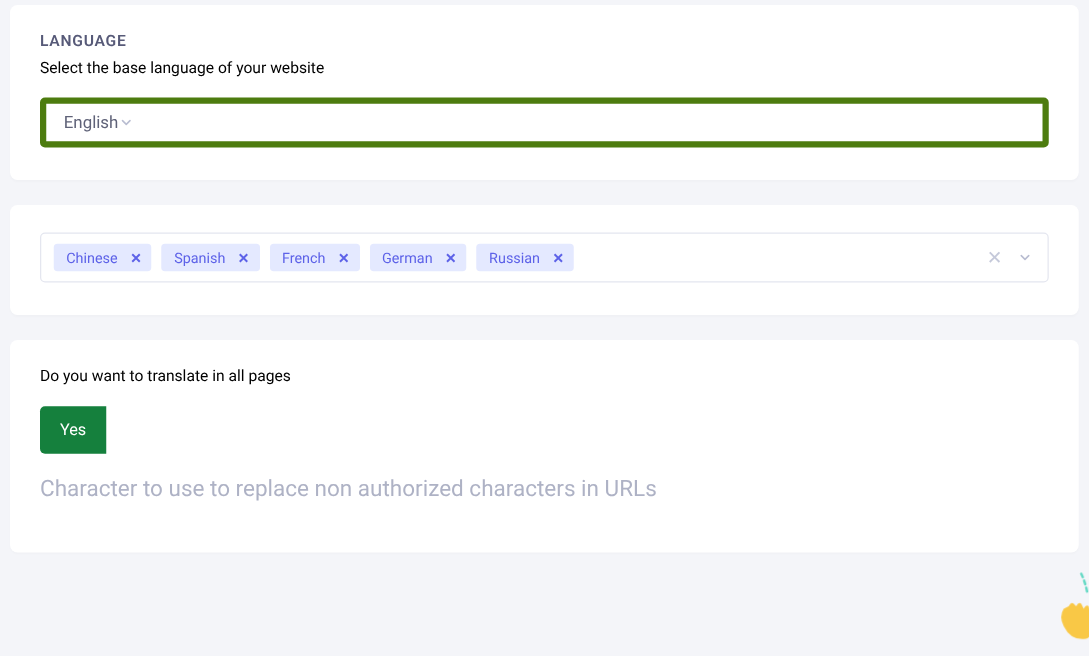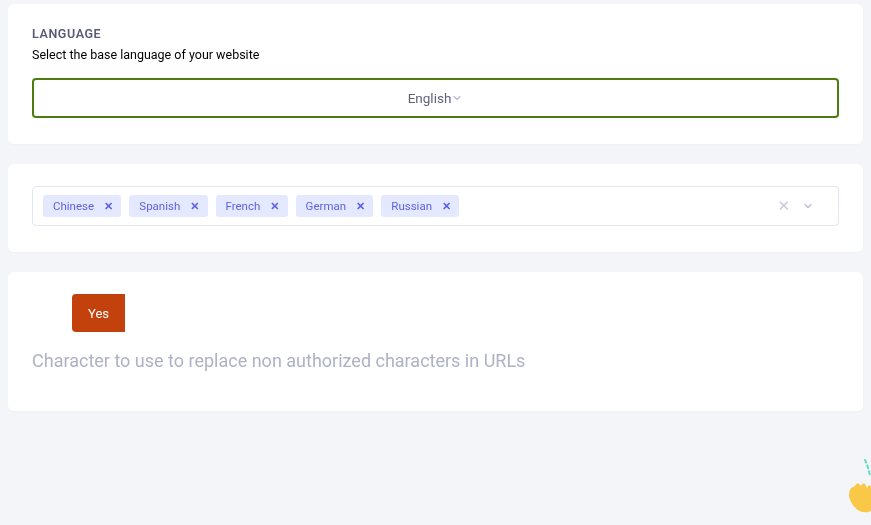--- a/index.html
+++ b/index.html
@@ -27,42 +27,42 @@
     margin-bottom: 6px;
   }
   .card-sub {
     font-size: 12.5px;
     color: #000000;
     margin-bottom: 16px;
   }
   .select {
     width: 100%;
     height: 40px;
-    border: 2px solid #4d7c0f;
+    border: 5px solid #4d7c0f;
     border-radius: 4px;
     display: flex;
     align-items: center;
-    justify-content: center;
+    justify-content: flex-start;
     padding: 0 14px;
     cursor: pointer;
     color: #5f6278;
     font-size: 13.5px;
     background: #fff;
   }
   .chev {
     color: #b9bdd1;
   }
   .multiselect {
     width: 100%;
     min-height: 40px;
     border: 1px solid #e4e6ef;
     border-radius: 4px;
     display: flex;
     align-items: center;
-    padding: 0 24px 0 10px;
+    padding: 0 12px 0 10px;
     gap: 6px;
     background: #fff;
   }
   .tags {
     display: flex;
     gap: 8px;
     flex-wrap: wrap;
     flex: 1;
   }
   .tag {
@@ -101,24 +101,23 @@
     padding: 0 16px;
     border: none;
     font-size: 13px;
     cursor: pointer;
     display: flex;
     align-items: center;
     justify-content: center;
     font-family: inherit;
   }
   .btn-yes {
-    background: #c2410c;
+    background: #15803d;
     color: #fff;
     border-radius: 4px 0 0 4px;
-    margin-left: 40px;
   }
   .btn-no {
     background: #edeef4;
     color: #6e7191;
     border-radius: 0 4px 4px 0;
   }
   .sub2 {
     font-size: 18px;
     color: #aeb2c5;
     margin-bottom: 14px;
@@ -178,20 +177,21 @@
       <span class="chev">
         <svg class="chev-svg" width="12" height="12" viewBox="0 0 24 24" fill="none" stroke="currentColor" stroke-width="2.5" stroke-linecap="round" stroke-linejoin="round">
             <polyline points="6 9 12 15 18 9"></polyline>
           </svg>
       </span>
     </div>
   </div>
 </div>
 
 <div class="card" style="margin-bottom:0;">
+  <div class="card-sub">Do you want to translate in all pages</div>
 
   <div class="button-group">
     <button class="btn btn-yes">Yes</button>
   </div>
 
   <div class="sub2">Character to use to replace non authorized characters in URLs</div>
 
 </div>
 
 <div class="deco">

